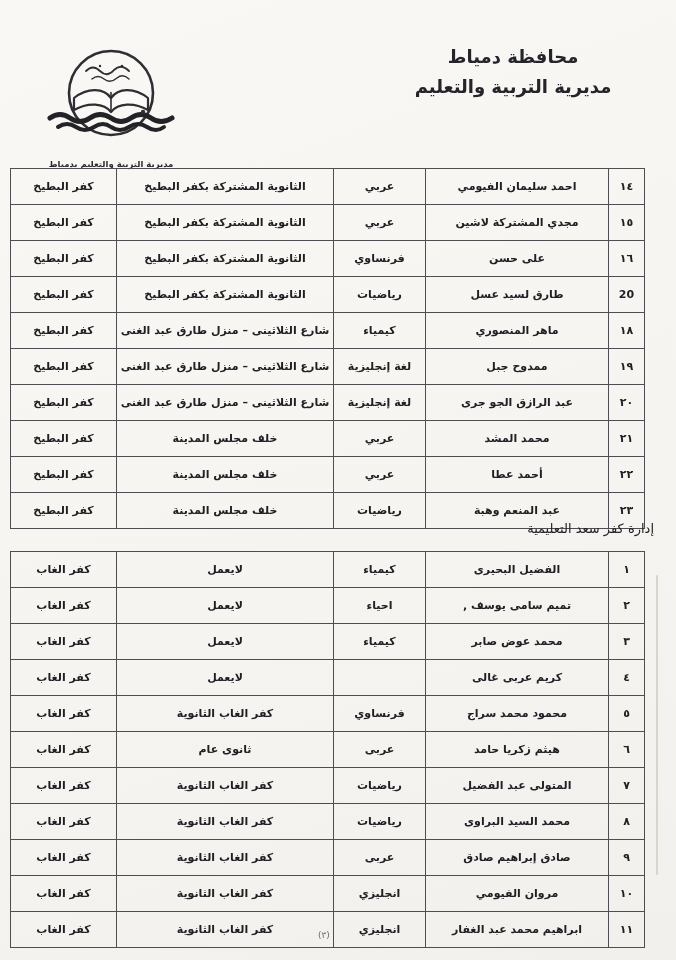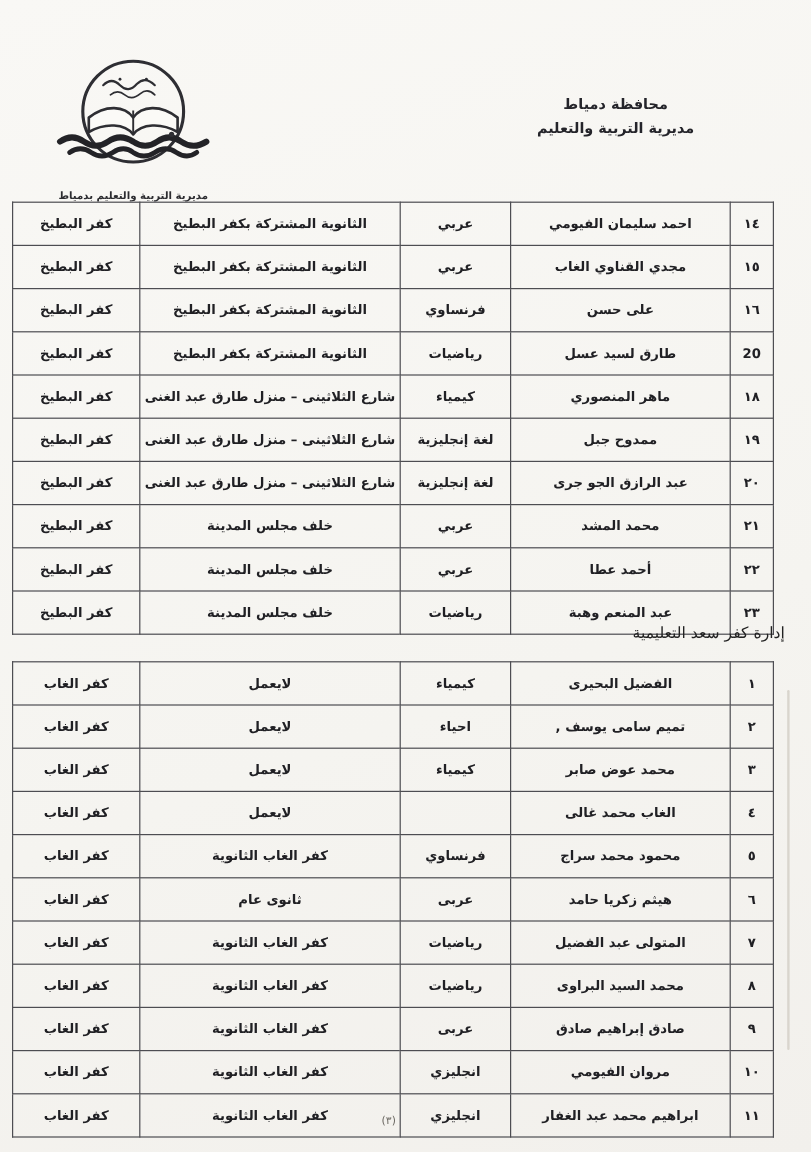--- a/index.html
+++ b/index.html
@@ -11,23 +11,22 @@
     position:relative;
     width:676px;height:960px;
     margin:0 auto;
     background:linear-gradient(160deg,#f9f8f5 0%,#f5f4f0 60%,#f2f0ec 100%);
     overflow:hidden;
     color:#1f1f1f;
   }
   
   .letterhead{
     position:absolute;top:42px;left:368px;width:290px;
-    text-align:center;font-weight:700;font-size:12px;line-height:1.65;
+    text-align:center;font-weight:700;font-size:18px;line-height:1.65;
     color:#24242a;
-    margin-top:36px;
   }
   
   .logo{position:absolute;top:48px;left:30px;width:162px;text-align:center;}
   .logo svg{display:block;margin:0 auto;}
   .logo-caption{
     font-size:8.5px;font-weight:700;color:#2c2c30;margin-top:15px;
     letter-spacing:0.3px;white-space:nowrap;
   }
   
   table.roster{
@@ -108,21 +107,21 @@
     <tbody id="t1-body">
         <tr>
           <td class="cell-num">١٤</td>
           <td class="cell-name">احمد سليمان الفيومي</td>
           <td class="cell-subject">عربي</td>
           <td class="cell-school">الثانوية المشتركة بكفر البطيخ</td>
           <td class="cell-location">كفر البطيخ</td>
         </tr>
         <tr>
           <td class="cell-num">١٥</td>
-          <td class="cell-name">مجدي القناوي الغاب</td>
+          <td class="cell-name">مجدي المشتركة لاشين</td>
           <td class="cell-subject">عربي</td>
           <td class="cell-school">الثانوية المشتركة بكفر البطيخ</td>
           <td class="cell-location">كفر البطيخ</td>
         </tr>
         <tr>
           <td class="cell-num">١٦</td>
           <td class="cell-name">على حسن</td>
           <td class="cell-subject">فرنساوي</td>
           <td class="cell-school">الثانوية المشتركة بكفر البطيخ</td>
           <td class="cell-location">كفر البطيخ</td>
@@ -206,21 +205,21 @@
         </tr>
         <tr>
           <td class="cell-num">٣</td>
           <td class="cell-name">محمد عوض صابر</td>
           <td class="cell-subject">كيمياء</td>
           <td class="cell-school">لايعمل</td>
           <td class="cell-location">كفر الغاب</td>
         </tr>
         <tr>
           <td class="cell-num">٤</td>
-          <td class="cell-name">الغاب محمد غالى</td>
+          <td class="cell-name">كريم عربى غالى</td>
           <td class="cell-subject"></td>
           <td class="cell-school">لايعمل</td>
           <td class="cell-location">كفر الغاب</td>
         </tr>
         <tr>
           <td class="cell-num">٥</td>
           <td class="cell-name">محمود محمد سراج</td>
           <td class="cell-subject">فرنساوي</td>
           <td class="cell-school">كفر الغاب الثانوية</td>
           <td class="cell-location">كفر الغاب</td>

